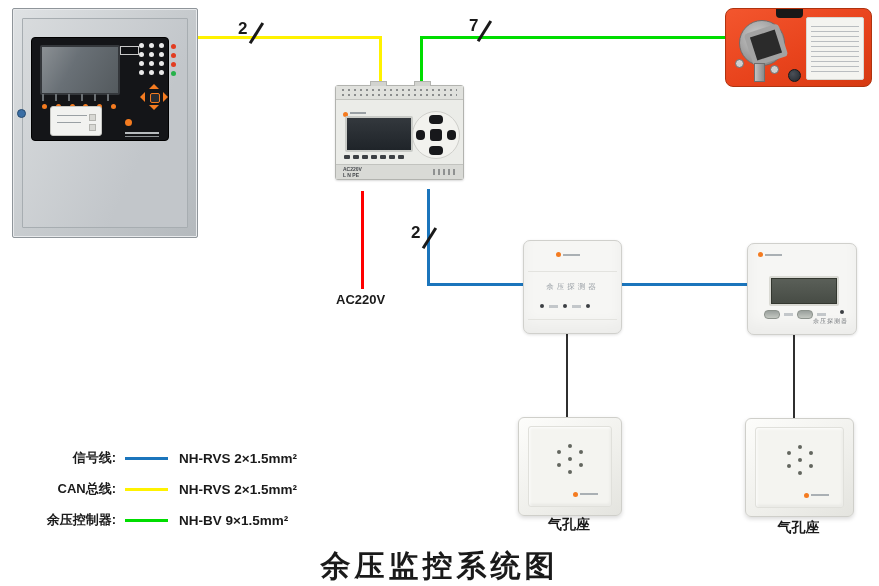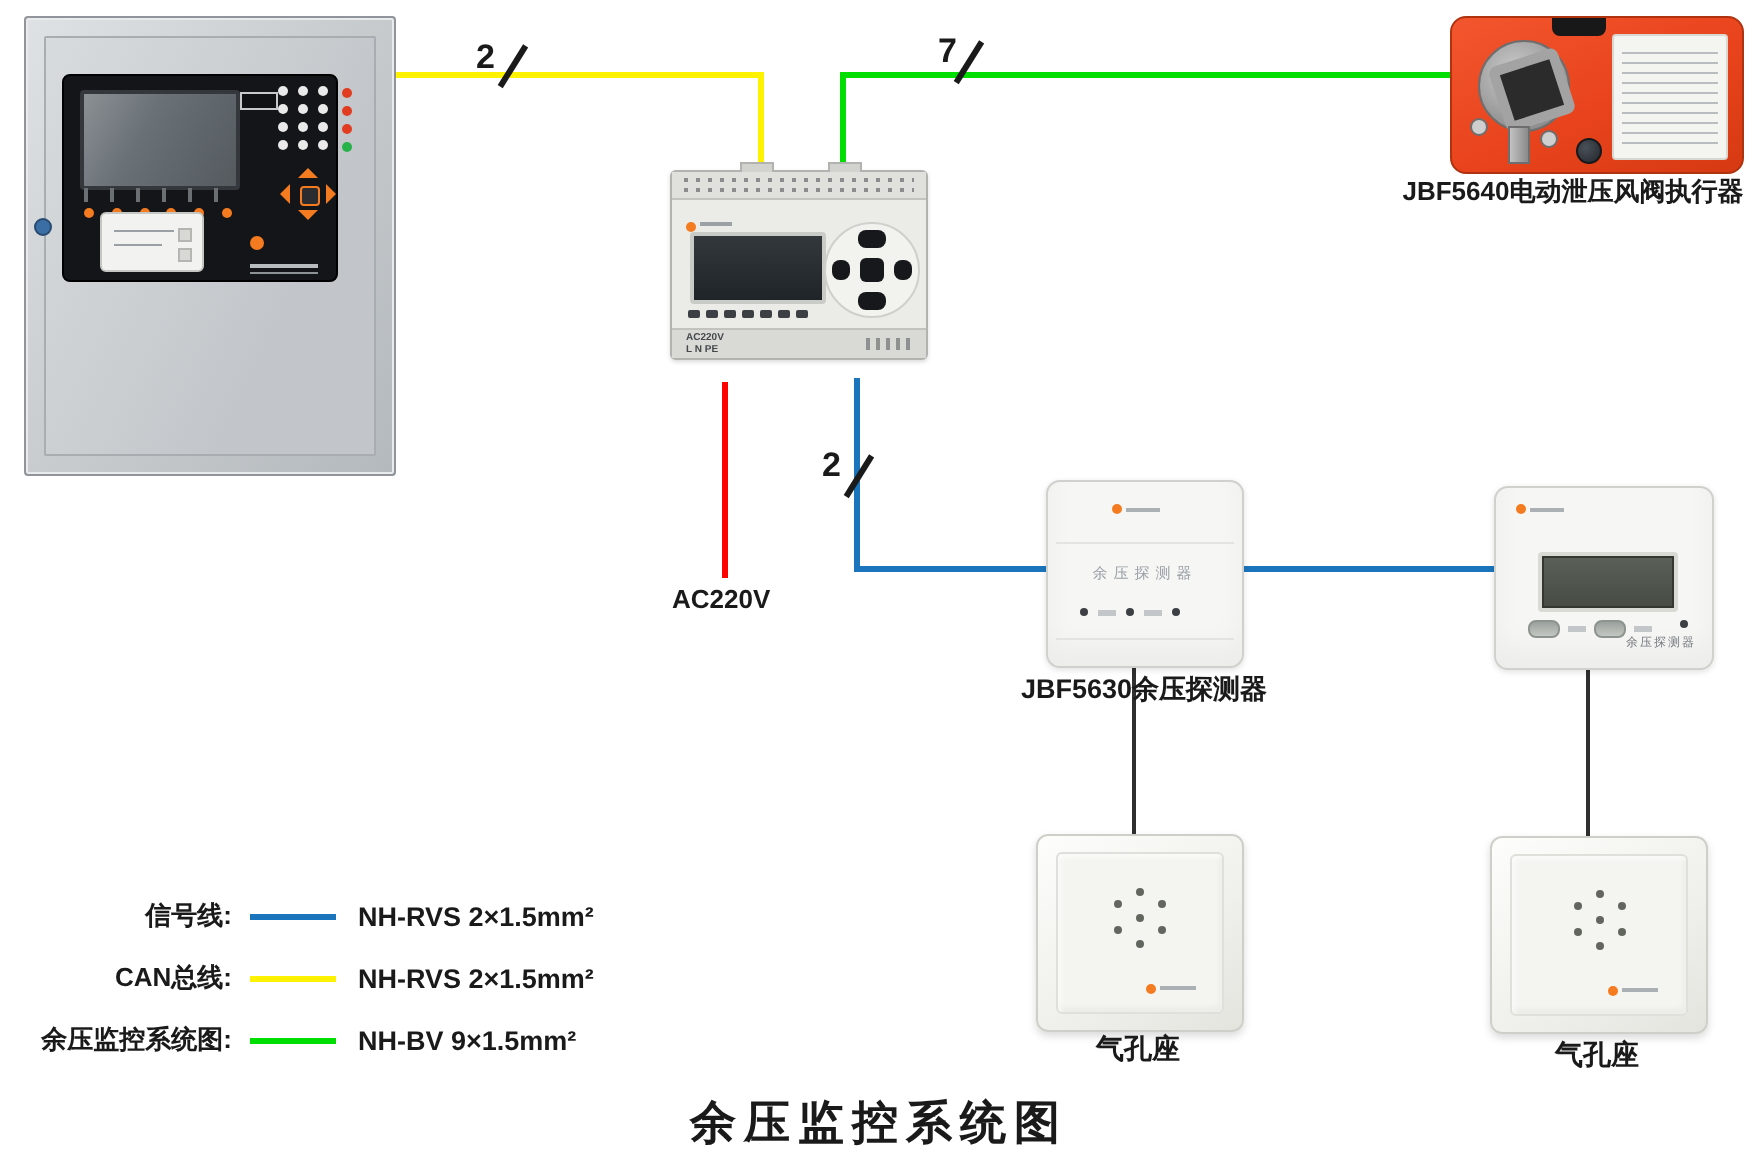--- a/index.html
+++ b/index.html
@@ -169,21 +169,21 @@
 
   
   .legend{position:absolute;z-index:2;left:18px;top:449px;}
   .legend-row{display:flex;align-items:center;margin-bottom:13px;}
   .legend-name{width:98px;text-align:right;font-weight:700;font-size:13px;color:#1a1a1a;white-space:nowrap;}
   .legend-line{width:43px;height:3px;margin-left:9px;}
   .legend-spec{margin-left:11px;font-weight:700;font-size:13.5px;color:#1a1a1a;white-space:nowrap;}
 
   
   .title{position:absolute;z-index:2;left:0;top:546px;width:100%;text-align:center;
-    font-family:"Liberation Serif","DejaVu Serif",serif;font-weight:600;font-size:23px;
+    font-family:"Liberation Serif","DejaVu Serif",serif;font-weight:600;font-size:30px;
     letter-spacing:4px;color:#1a1a1a;}
 </style>
 </head>
 <body>
 
 <div id="canvas">
 
   <div class="wire wire-yellow-h" style="background-color: rgb(255, 242, 0);"></div>
   <div class="wire wire-yellow-v" style="background-color: rgb(255, 242, 0);"></div>
   <div class="wire wire-green-v" style="background-color: rgb(0, 221, 0);"></div>
@@ -299,39 +299,37 @@
     <div class="act-plate"></div>
     <div class="act-clampA"></div>
     <div class="act-bolt1"></div>
     <div class="act-bolt2"></div>
     <div class="act-stem"></div>
     <div class="act-labelplate">
         <i></i>
       </div>
     <div class="act-emblem"></div>
   </div>
-  <div class="dev-label lbl-act">JBF5640电动泄压风阀执行器</div>
 
   <div class="det d30">
     <div class="det-crease-t"></div>
     <div class="det-crease-b"></div>
     <div class="det-logo">
         <span class="dot"></span>
         <span class="bar"></span>
       </div>
     <div class="d30-face">余压探测器</div>
     <div class="d30-leds">
       <span class="led"></span>
         <span class="tag"></span>
         <span class="led"></span>
         <span class="tag"></span>
         <span class="led"></span>
     </div>
   </div>
-  <div class="dev-label lbl-d30">JBF5630余压探测器</div>
 
   <div class="det d31">
     <div class="det-logo">
         <span class="dot"></span>
         <span class="bar"></span>
       </div>
     <div class="d31-lcd"></div>
     <div class="d31-btns">
       <span class="pill"></span>
         <span class="tag"></span>
@@ -385,21 +383,21 @@
       <span class="legend-name">信号线:</span>
       <span class="legend-line" style="background-color: rgb(27, 117, 188);"></span>
       <span class="legend-spec">NH-RVS 2×1.5mm²</span>
     </div>
     <div class="legend-row">
       <span class="legend-name">CAN总线:</span>
       <span class="legend-line" style="background-color: rgb(255, 242, 0);"></span>
       <span class="legend-spec">NH-RVS 2×1.5mm²</span>
     </div>
     <div class="legend-row">
-      <span class="legend-name">余压监控系统图:</span>
+      <span class="legend-name">余压控制器:</span>
       <span class="legend-line" style="background-color: rgb(0, 221, 0);"></span>
       <span class="legend-spec">NH-BV 9×1.5mm²</span>
     </div>
   </div>
 
   <div class="title">余压监控系统图</div>
 
 </div>
 
 </body></html>

